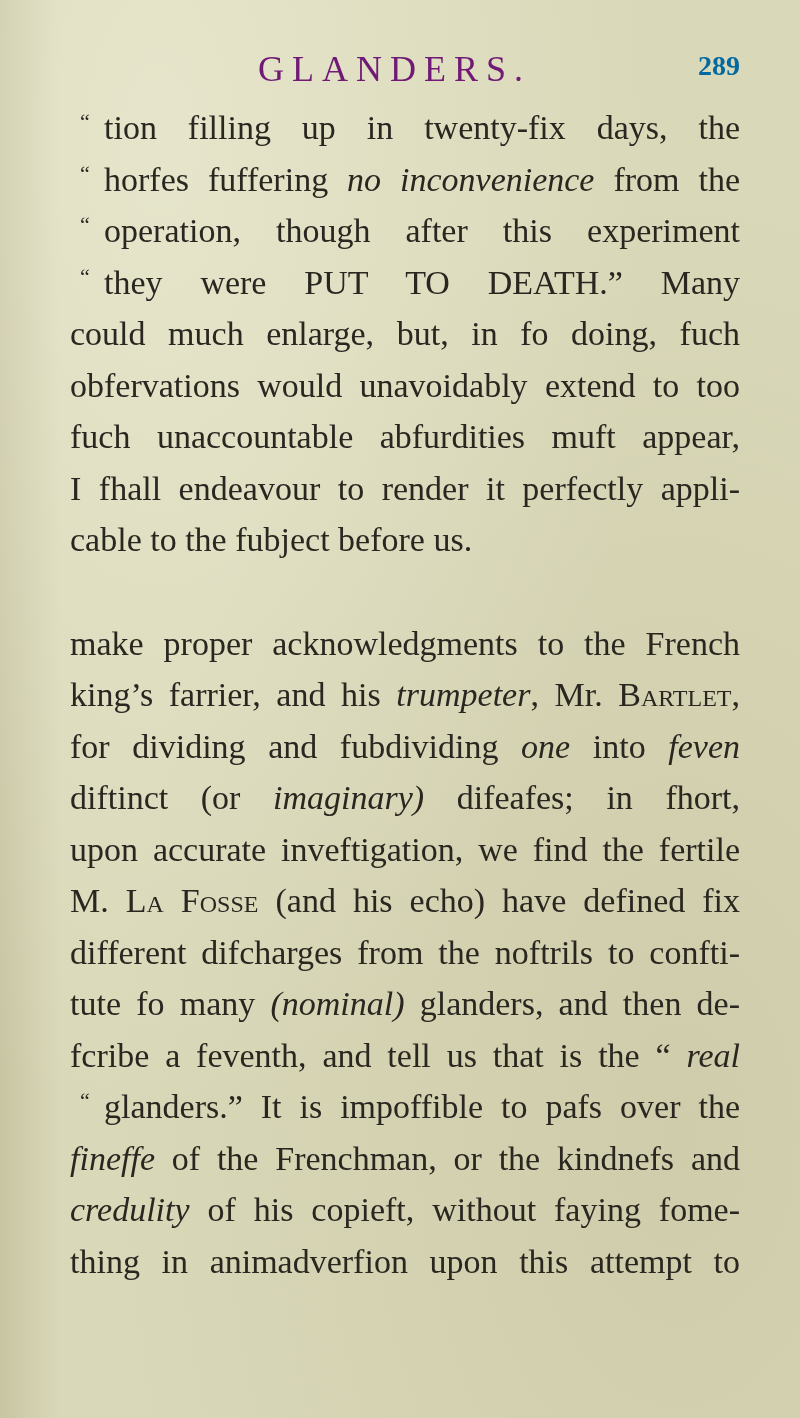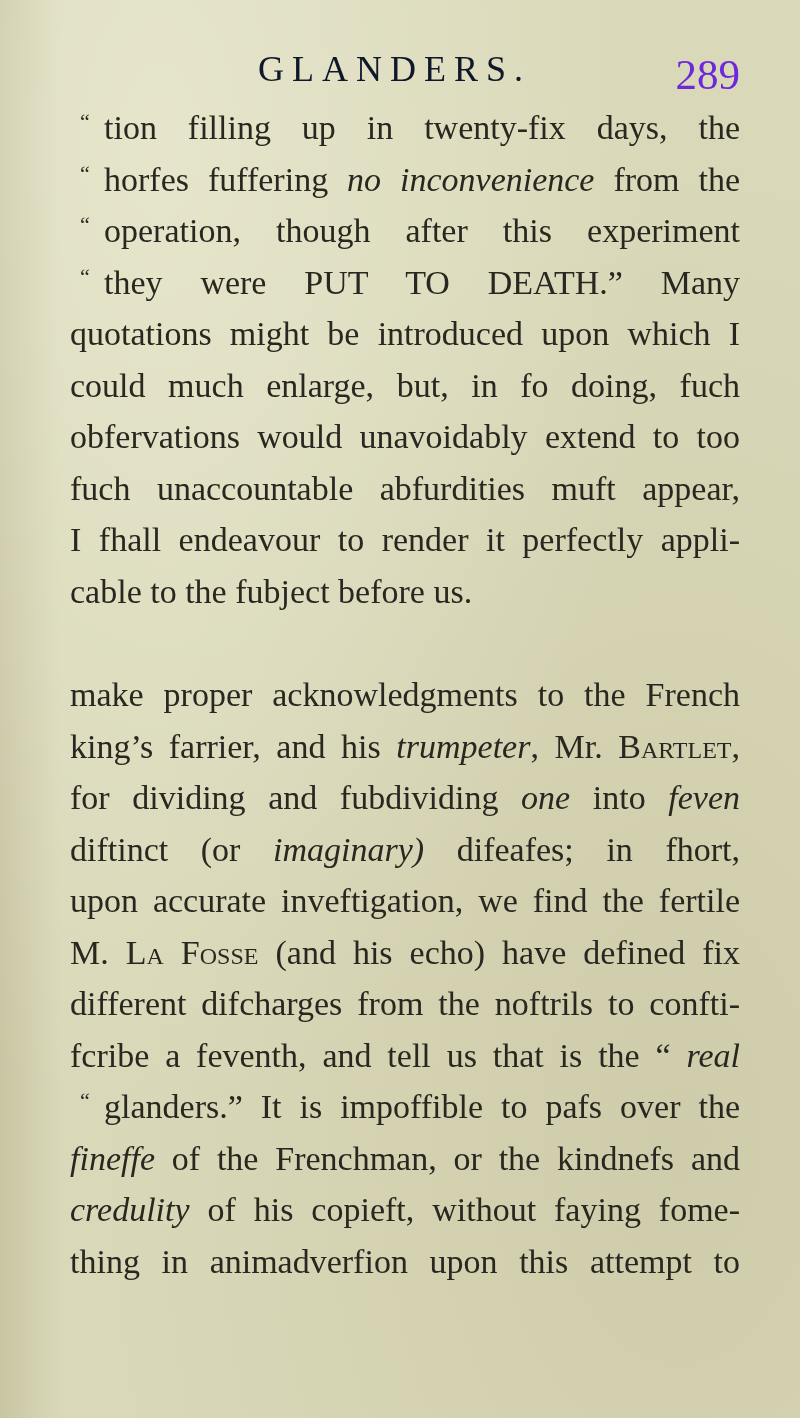--- a/index.html
+++ b/index.html
@@ -25,28 +25,29 @@
     .running-head {
       position: relative;
       height: 62px;
     }
     .running-title {
       position: absolute;
       left: 188px;
       top: 8px;
       font-size: 36px;
       letter-spacing: 8px;
-      color: #0f172a;
+      color: #701a75;
     }
     .page-number {
       position: absolute;
       right: 0px;
       top: 10px;
-      font-size: 43px;
-      color: #6d28d9;
+      font-size: 28px;
+      color: #0369a1;
+      font-weight: bold;
     }
     .line {
       position: relative;
       font-size: 34px;
       height: 51.5px;
       line-height: 51.5px;
       white-space: nowrap;
       text-align: justify;
       text-align-last: justify;
       padding-left: 34px;
@@ -84,21 +85,20 @@
       <span>horfes fuffering </span><span class="it">no inconvenience</span><span> from the</span>
     </div>
     <div class="line">
       <span class="qmark">“</span>
       <span>operation, though after this experiment</span>
     </div>
     <div class="line">
       <span class="qmark">“</span>
       <span>they were PUT TO DEATH.”  Many</span>
     </div>
-    <div class="line full"><span>quotations might be introduced upon which I</span></div>
     <div class="line full"><span>could much enlarge, but, in fo doing, fuch</span></div>
     <div class="line full"><span>obfervations would unavoidably extend to too</span></div>
     <div class="line full"><span>fuch unaccountable abfurdities muft appear,</span></div>
     <div class="line full"><span>I fhall endeavour to render it perfectly appli-</span></div>
     <div class="line full last"><span>cable to the fubject before us.</span></div>
   </div>
 
   <div class="gap"></div>
 
   <div>
@@ -111,20 +111,23 @@
     </div>
     <div class="line full">
       <span>diftinct (or </span><span class="it">imaginary)</span><span> difeafes; in fhort,</span>
     </div>
     <div class="line full"><span>upon accurate inveftigation, we find the fertile</span></div>
     <div class="line full">
       <span>M. </span><span class="sc">La Fosse</span><span> (and his echo) have defined fix</span>
     </div>
     <div class="line full"><span>different difcharges from the noftrils to confti-</span></div>
     <div class="line full">
+      <span>tute fo many </span><span class="it">(nominal)</span><span> glanders, and then de-</span>
+    </div>
+    <div class="line full">
       <span>fcribe a feventh, and tell us that is the “ </span><span class="it">real</span>
     </div>
     <div class="line">
       <span class="qmark">“</span>
       <span>glanders.”  It is impoffible to pafs over the</span>
     </div>
     <div class="line full">
       <span class="it">fineffe</span><span> of the Frenchman, or the kindnefs and</span>
     </div>
     <div class="line full">

